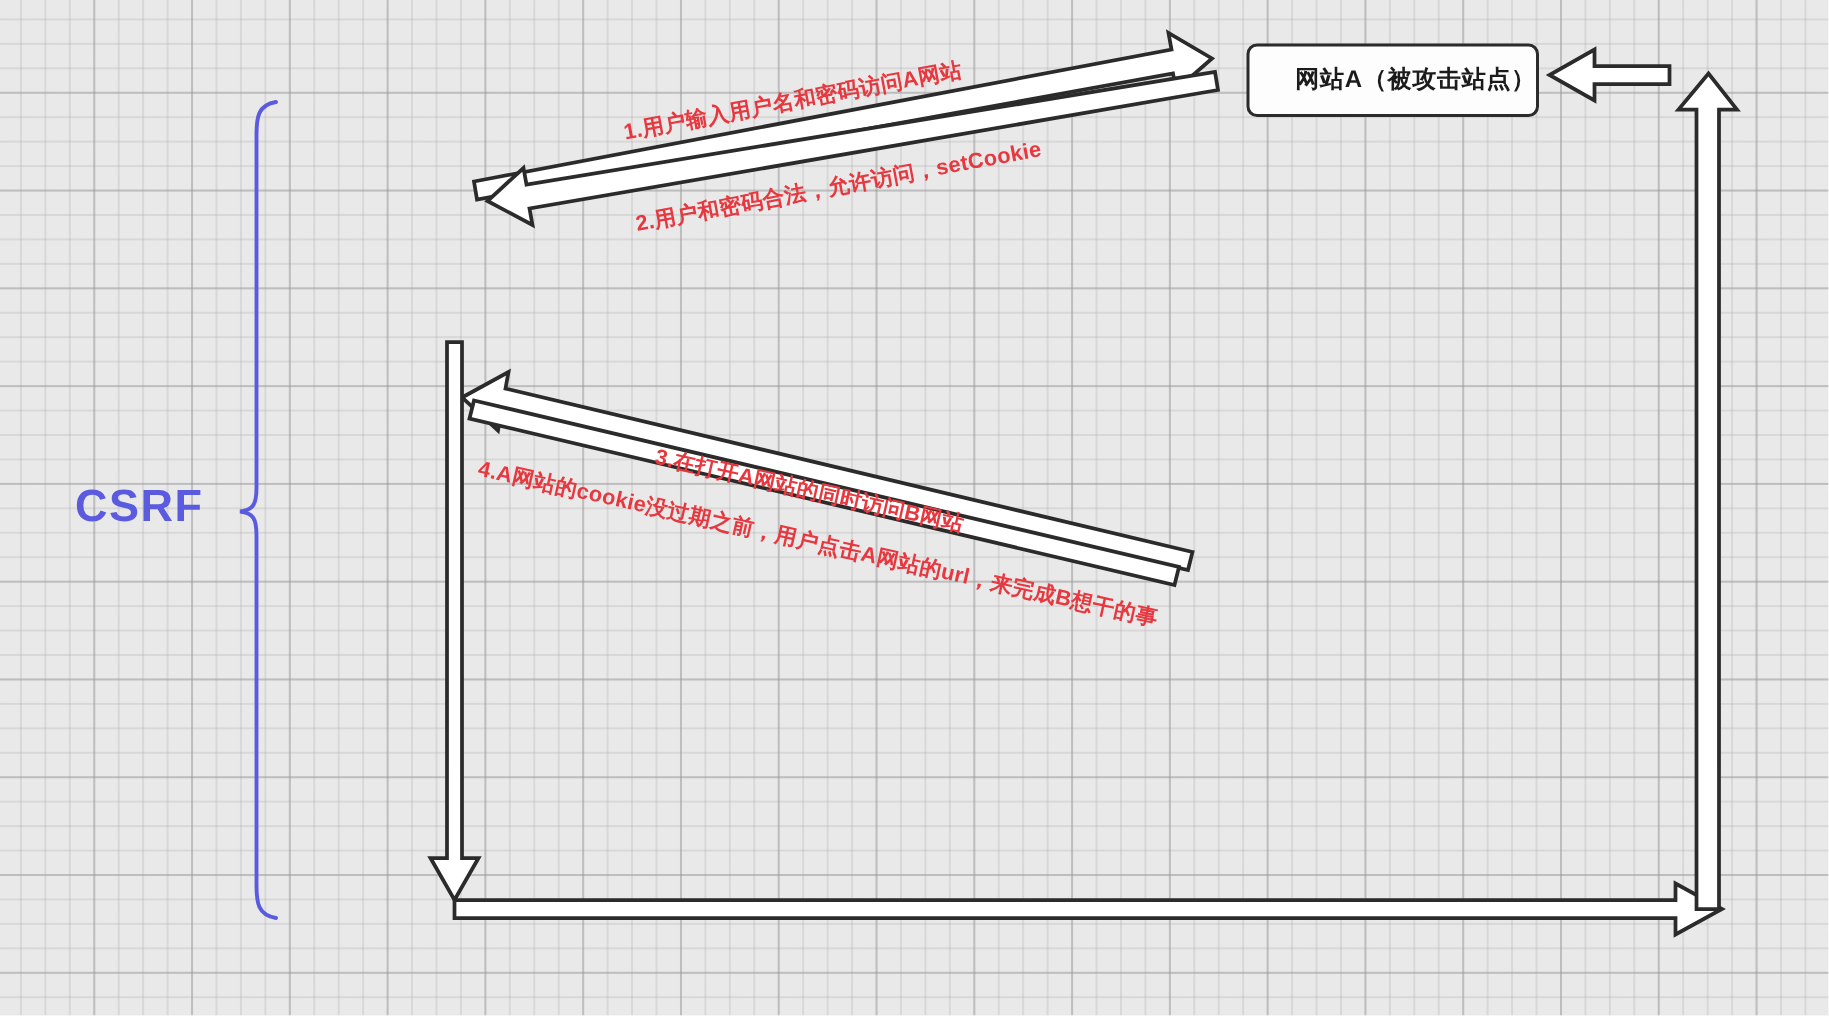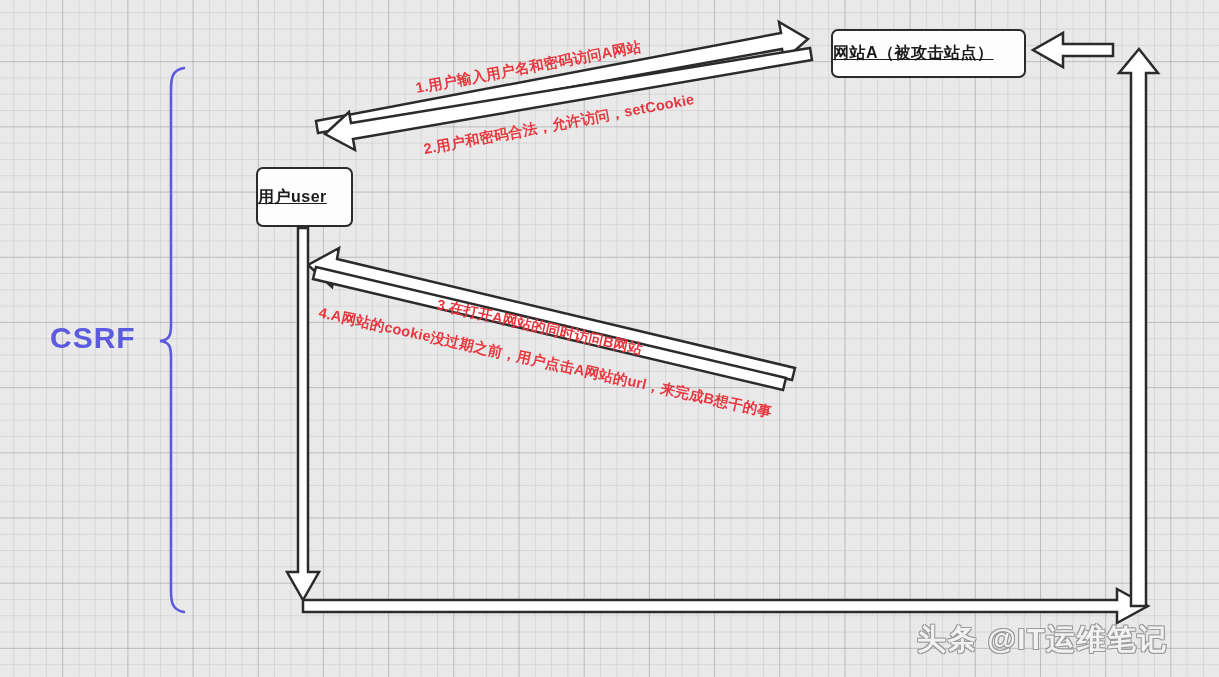--- a/index.html
+++ b/index.html
@@ -34,25 +34,24 @@
     height: 677px;
   }
   .node-box {
     position: absolute;
     box-sizing: border-box;
     background: #fdfdfd;
     border: 2.4px solid #2b2b2b;
     border-radius: 7px;
     display: flex;
     align-items: center;
-    justify-content: flex-start;
+    justify-content: flex-end;
     color: #1b1b1b;
     font-weight: 700;
     letter-spacing: 0.5px;
-    text-decoration: underline;
   }
   #box-user {
     left: 256px;
     top: 167px;
     width: 97px;
     height: 60px;
     font-size: 16px;
   }
   #box-site-a {
     left: 831px;
@@ -147,31 +146,27 @@
       <path d="M 184,68
                C 172,70 171,78 171,90
                L 171,325
                C 171,336 169,340 160,341
                C 169,342 171,346 171,357
                L 171,590
                C 171,602 172,610 184,612" fill="none" stroke="#5b5be0" stroke-width="2.6" stroke-linecap="round"></path>
     </g>
   </svg>
 
-  <div class="node-box" id="box-user">
-    <span>用户user</span>
-  </div>
 
   <div class="node-box" id="box-site-a">
     <span>网站A（被攻击站点）</span>
   </div>
 
 
   <div class="flow-label" id="label-1">1.用户输入用户名和密码访问A网站</div>
   <div class="flow-label" id="label-2">2.用户和密码合法，允许访问，setCookie</div>
   <div class="flow-label" id="label-3">3.在打开A网站的同时访问B网站</div>
   <div class="flow-label" id="label-4">4.A网站的cookie没过期之前，用户点击A网站的url，来完成B想干的事</div>
 
   <div id="csrf-label">CSRF</div>
 
-  <div id="watermark">头条 @IT运维笔记</div>
 
 </div>
 
 </body></html>

